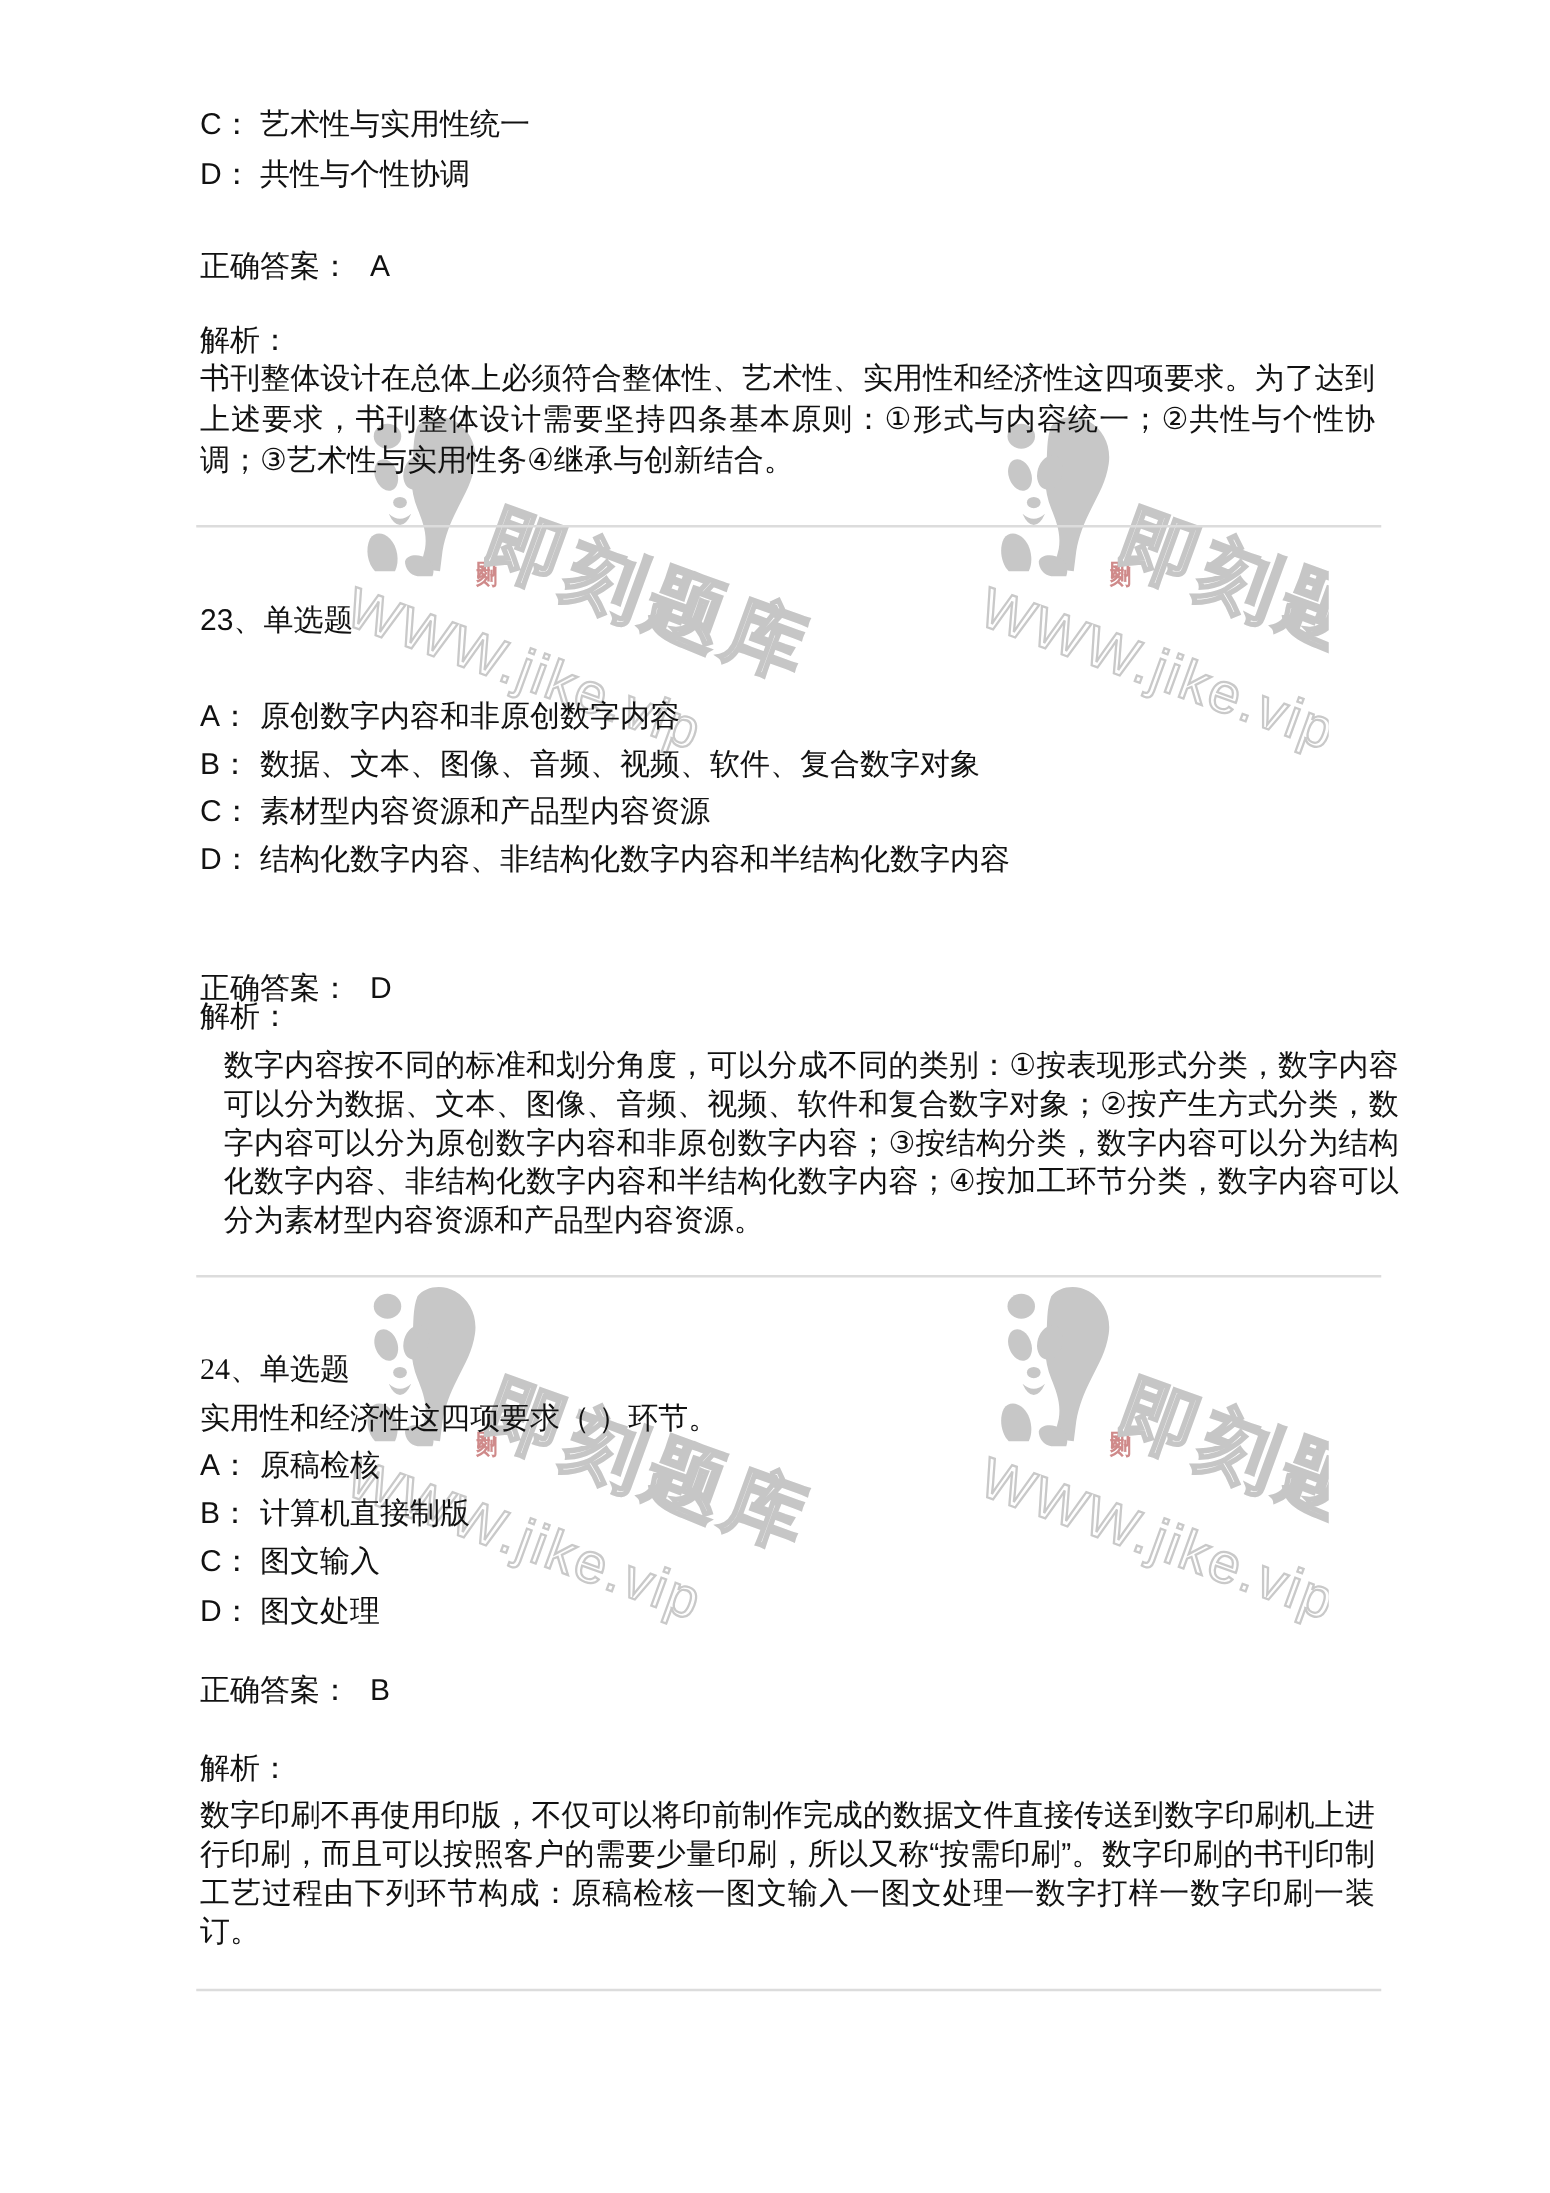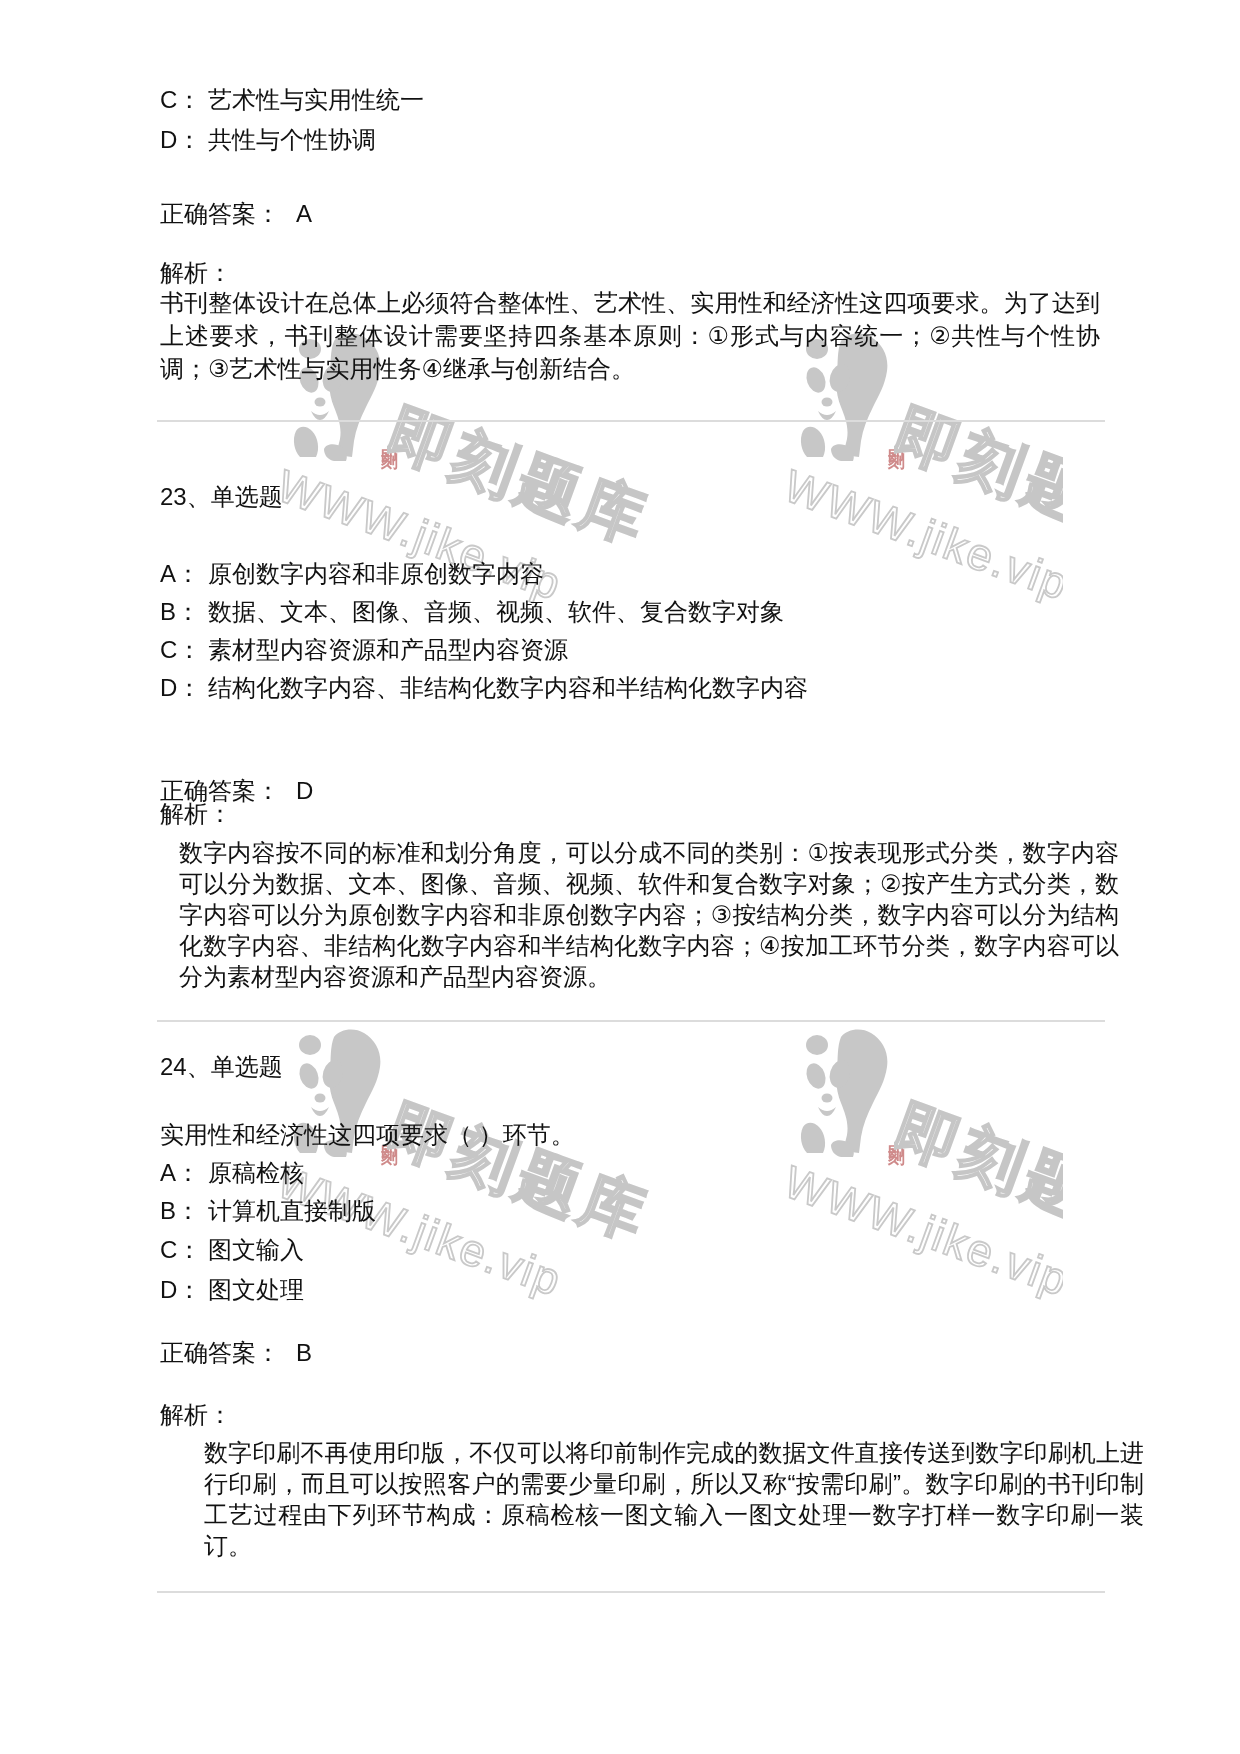--- a/index.html
+++ b/index.html
@@ -154,21 +154,21 @@
       <span class="opt-text">结构化数字内容、非结构化数字内容和半结构化数字内容</span>
     </div>
     <div class="blk ans" style="top:775px;">
       <span>正确答案：</span><span class="val">D</span>
     </div>
     <div class="blk" style="top:798px;">解析：</div>
     <div class="blk para" style="top:837px;margin-left:19px;">数字内容按不同的标准和划分角度，可以分成不同的类别：①按表现形式分类，数字内容可以分为数据、文本、图像、音频、视频、软件和复合数字对象；②按产生方式分类，数字内容可以分为原创数字内容和非原创数字内容；③按结构分类，数字内容可以分为结构化数字内容、非结构化数字内容和半结构化数字内容；④按加工环节分类，数字内容可以分为素材型内容资源和产品型内容资源。</div>
 
     <div class="divider" style="top:1020px;"></div>
 
-    <div class="blk qhead" style="top:1051px;">
+    <div class="blk qhead" style="top:1081px;font-family:Liberation Serif, serif;">
       <span>24、</span><span class="qtype">单选题</span>
     </div>
     <div class="blk" style="top:1119px;">实用性和经济性这四项要求（ ）环节。</div>
     <div class="blk opt" style="top:1157px;">
       <span class="opt-label">A：</span>
       <span class="opt-text">原稿检核</span>
     </div>
     <div class="blk opt" style="top:1195px;">
       <span class="opt-label">B：</span>
       <span class="opt-text">计算机直接制版</span>
@@ -178,18 +178,18 @@
       <span class="opt-text">图文输入</span>
     </div>
     <div class="blk opt" style="top:1274px;">
       <span class="opt-label">D：</span>
       <span class="opt-text">图文处理</span>
     </div>
     <div class="blk ans" style="top:1337px;">
       <span>正确答案：</span><span class="val">B</span>
     </div>
     <div class="blk" style="top:1399px;">解析：</div>
-    <div class="blk para" style="top:1437px;margin-left:44px;">数字印刷不再使用印版，不仅可以将印前制作完成的数据文件直接传送到数字印刷机上进行印刷，而且可以按照客户的需要少量印刷，所以又称“按需印刷”。数字印刷的书刊印制工艺过程由下列环节构成：原稿检核一图文输入一图文处理一数字打样一数字印刷一装订。</div>
+    <div class="blk para" style="top:1437px;">数字印刷不再使用印版，不仅可以将印前制作完成的数据文件直接传送到数字印刷机上进行印刷，而且可以按照客户的需要少量印刷，所以又称“按需印刷”。数字印刷的书刊印制工艺过程由下列环节构成：原稿检核一图文输入一图文处理一数字打样一数字印刷一装订。</div>
 
     <div class="divider" style="top:1591px;"></div>
 
   </div>
 </div>
 
 </body></html>

